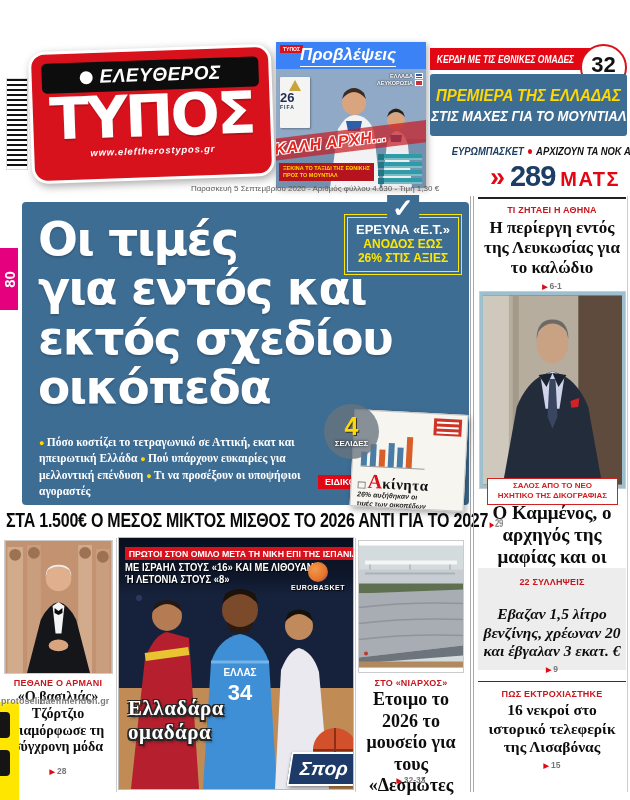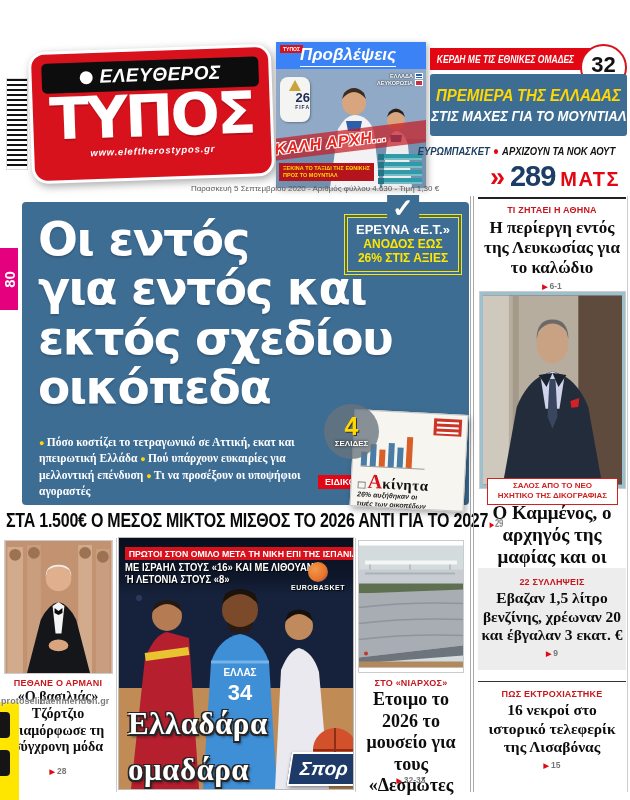--- a/index.html
+++ b/index.html
@@ -29,22 +29,22 @@
 
   
   .magcover { left:276px; top:42px; width:150px; height:146px; background:#7d9cc0;
     box-shadow:2px 2px 6px rgba(0,0,0,.3); overflow:hidden; }
   .mag-head { position:relative; height:27px; background:#3b82f6;text-decoration:underline; }
   .mag-mini { position:absolute; left:4px; top:3px; background:#d8121c; color:#fff;
     font-weight:800; font-size:5px; padding:1px 3px; }
   .mag-title { position:absolute; left:24px; top:3px; color:#fff; font-style:italic;
     font-weight:800; font-size:17px; border-bottom:1px solid #fff; padding-bottom:1px; }
   .mag-body { position:relative; height:119px; }
-  .fifa-badge { position:absolute; left:4px; top:8px; width:30px; height:45px; background:#f4f4f2;
-    border-radius:8px; text-align:right; box-shadow:1px 1px 2px rgba(0,0,0,.3); }
+  .fifa-badge { position:absolute; left:4px; top:8px; width:30px; height:51px; background:#f4f4f2;
+    border-radius:1px; text-align:left; box-shadow:1px 1px 2px rgba(0,0,0,.3); }
   .fifa-cup { width:0; height:0; margin:3px auto 0; border-left:6px solid transparent;
     border-right:6px solid transparent; border-bottom:11px solid #c9a33c; }
   .fifa-year { color:#1d2b56; font-weight:900; font-size:13px; line-height:1; }
   .fifa-word { color:#1d2b56; font-weight:800; font-size:5px; letter-spacing:1px; }
   .teams { position:absolute; right:3px; top:4px; text-align:right; }
   .team-row { display:flex; align-items:center; justify-content:flex-end; gap:2px;
     color:#fff; font-weight:800; font-size:5.5px; text-shadow:0 0 2px #000; margin-bottom:1px; }
   .flag { display:inline-block; width:8px; height:6px; border:.5px solid #fff; }
   .flag-gr { background:linear-gradient(180deg,#2d5fa6 0 2px,#fff 2px 3px,#2d5fa6 3px 4px,#fff 4px 5px,#2d5fa6 5px 6px); }
   .flag-by { background:linear-gradient(180deg,#c8313e 0 4px,#4aa546 4px 6px); }
@@ -67,22 +67,22 @@
     border:2px solid #d8121c; border-radius:50%; display:flex; flex-direction:column;
     align-items:center; justify-content:center; }
   .circle32 .n { font-weight:900; font-size:22px; color:#111; line-height:1; }
   .circle32 .l { font-weight:800; font-size:5.5px; color:#d8121c; letter-spacing:.4px; }
   .premiere { left:430px; top:74px; width:197px; height:62px; background:#3e6d94; border-radius:3px;
     display:flex; flex-direction:column; align-items:center; justify-content:center; gap:3px; }
   .premiere .l1 { color:#ffd800; font-style:italic; font-weight:900; font-size:16px;
     white-space:nowrap; transform:scaleX(.94); }
   .premiere .l2 { color:#fff; font-style:italic; font-weight:900; font-size:14px;
     white-space:nowrap; transform:scaleX(.94); }
-  .eurostrip { left:418px; top:141px; width:197px; height:20px; display:flex;
-    align-items:center; justify-content:center; }
+  .eurostrip { left:430px; top:141px; width:197px; height:20px; display:flex;
+    align-items:center; }
   .eurostrip .inner { display:flex; align-items:center; gap:5px; white-space:nowrap;
     transform:scaleX(.82); }
   .eurostrip .eb { color:#1d3d62; font-style:italic; font-weight:900; font-size:11.5px; }
   .eurostrip .dot { width:5px; height:5px; border-radius:50%; background:#e30613; }
   .eurostrip .ko { color:#111; font-style:italic; font-weight:900; font-size:11.5px; }
   .matches { left:430px; top:162px; width:190px; height:32px; text-align:right;
     display:flex; align-items:baseline; justify-content:flex-end; gap:5px; }
   .matches .arr { color:#e30613; font-weight:900; font-size:27px; line-height:1; }
   .matches .num { color:#1c3d66; font-weight:900; font-size:29px; line-height:1; letter-spacing:-1px; }
   .matches .lab { color:#e30613; font-weight:700; font-size:20px; letter-spacing:1.5px; }
@@ -150,21 +150,21 @@
   .story1 { left:478px; top:205px; width:148px; }
   .story1 .serif-head { font-size:17px; line-height:1.18; margin-top:3px; }
   .photo-frame { left:480px; top:292px; width:145px; height:196px; border:3px solid #9cc0ce;
     background:#888; box-shadow:0 0 0 1px #ccc; overflow:hidden; }
   .story2-label { left:487px; top:478px; width:131px; background:#fff; border:1.5px solid #d02020;
     color:#d02020; font-weight:800; font-size:8px; text-align:center; line-height:1.3;
     padding:2px 1px; z-index:3; }
   .story2-head { left:477px; top:502px; width:150px; font-size:19px; line-height:1.16; }
   .story2-page { left:478px; top:615px; width:148px; }
   .story3 { left:478px; top:568px; width:148px; height:102px; background:#ededed; padding-top:9px; }
-  .story3 .serif-head { font-size:15.5px; line-height:1.2; margin-top:2px; }
+  .story3 .serif-head { font-size:15.5px; line-height:1.2; margin-top:18px;font-style:italic; }
   .rc-divider { left:478px; top:681px; width:148px; height:1px; background:#333; }
   .story4 { left:478px; top:689px; width:148px; }
   .story4 .serif-head { font-size:15.5px; line-height:1.2; margin-top:2px; }
 
   
   .sepA { left:116px; top:538px; width:1px; height:254px; background:#ccc; }
   .sepB { left:355px; top:538px; width:1px; height:254px; background:#ccc; }
   .armani-photo { left:4px; top:540px; width:109px; height:134px; border:1px solid #ccc; overflow:hidden; }
   .armani-kicker { left:0; top:678px; width:116px; }
   .armani-head { left:2px; top:689px; width:112px; font-size:14px; line-height:1.2; }
@@ -186,22 +186,22 @@
   .basket-band .l2, .basket-band .l3 { color:#fff; font-weight:800; font-size:10px;
     margin-top:1px; text-shadow:1px 1px 1px #000; white-space:nowrap; transform:scaleX(.95);
     transform-origin:left; }
   .eb-logo { position:absolute; right:5px; top:24px; width:60px; text-align:center; z-index:3; }
   .eb-ball { width:20px; height:20px; border-radius:50%; margin:0 auto;
     background:radial-gradient(circle at 35% 35%, #f19a4d, #e8732a 60%, #5b3b8c 100%); }
   .eb-text { color:#fff; font-weight:800; font-size:7px; letter-spacing:.5px;
     text-shadow:1px 1px 1px #000; margin-top:2px; }
   .basket-head { position:absolute; left:9px; top:158px; z-index:3; }
   .basket-head div { color:#fff; font-family:"Liberation Serif",serif; font-weight:900;
-    font-size:31px; line-height:1.15; letter-spacing:.5px;
-    text-shadow:-1.5px -1.5px 0 #262626,1.5px -1.5px 0 #262626,-1.5px 1.5px 0 #262626,1.5px 1.5px 0 #262626,2px 3px 3px rgba(0,0,0,.5);margin-top:10px; }
+    font-size:21px; line-height:1.15; letter-spacing:.5px;
+    text-shadow:-1.5px -1.5px 0 #262626,1.5px -1.5px 0 #262626,-1.5px 1.5px 0 #262626,1.5px 1.5px 0 #262626,2px 3px 3px rgba(0,0,0,.5); }
   .sport-badge { position:absolute; right:-6px; top:214px; width:70px; height:34px;
     background:#1e3a68; transform:skewX(-9deg); border:2px solid #fff;
     box-shadow:2px 2px 4px rgba(0,0,0,.45); display:flex; align-items:center; justify-content:center; z-index:3; }
   .sport-badge span { color:#fff; font-style:italic; font-weight:900; font-size:19px; transform:skewX(4deg); }
 
   .niarchos-photo { left:358px; top:540px; width:106px; height:133px; border:1px solid #ccc; overflow:hidden; }
   .niarchos-kicker { left:355px; top:678px; width:112px; }
   .niarchos-head { left:356px; top:689px; width:110px; font-size:18px; line-height:1.2; }
   .niarchos-page { left:355px; top:772px; width:112px; }
 </style>
@@ -291,21 +291,21 @@
   <div class="abs matches">
     <span class="arr">»</span>
     <span class="num">289</span>
     <span class="lab">ΜΑΤΣ</span>
   </div>
 
   <div class="abs dateline">Παρασκευή 5 Σεπτεμβρίου 2020 - Αριθμός φύλλου 4.630 - Τιμή 1,30 €</div>
 
   <div class="abs leadbox">
     <div class="lead-headline">
-      <div>Οι εντός</div>
+      <div>Οι τιμές</div>
       <div>για εντός και</div>
       <div>εκτός σχεδίου</div>
       <div>οικόπεδα</div>
     </div>
     <div class="etbadge-outer">
       <span class="etbadge-check">✓</span>
       <div class="etbadge-inner">
         <div class="etbadge-t1">ΕΡΕΥΝΑ «Ε.Τ.»</div>
         <div class="etbadge-t2">ΑΝΟΔΟΣ ΕΩΣ</div>
         <div class="etbadge-t2">26% ΣΤΙΣ ΑΞΙΕΣ</div>

